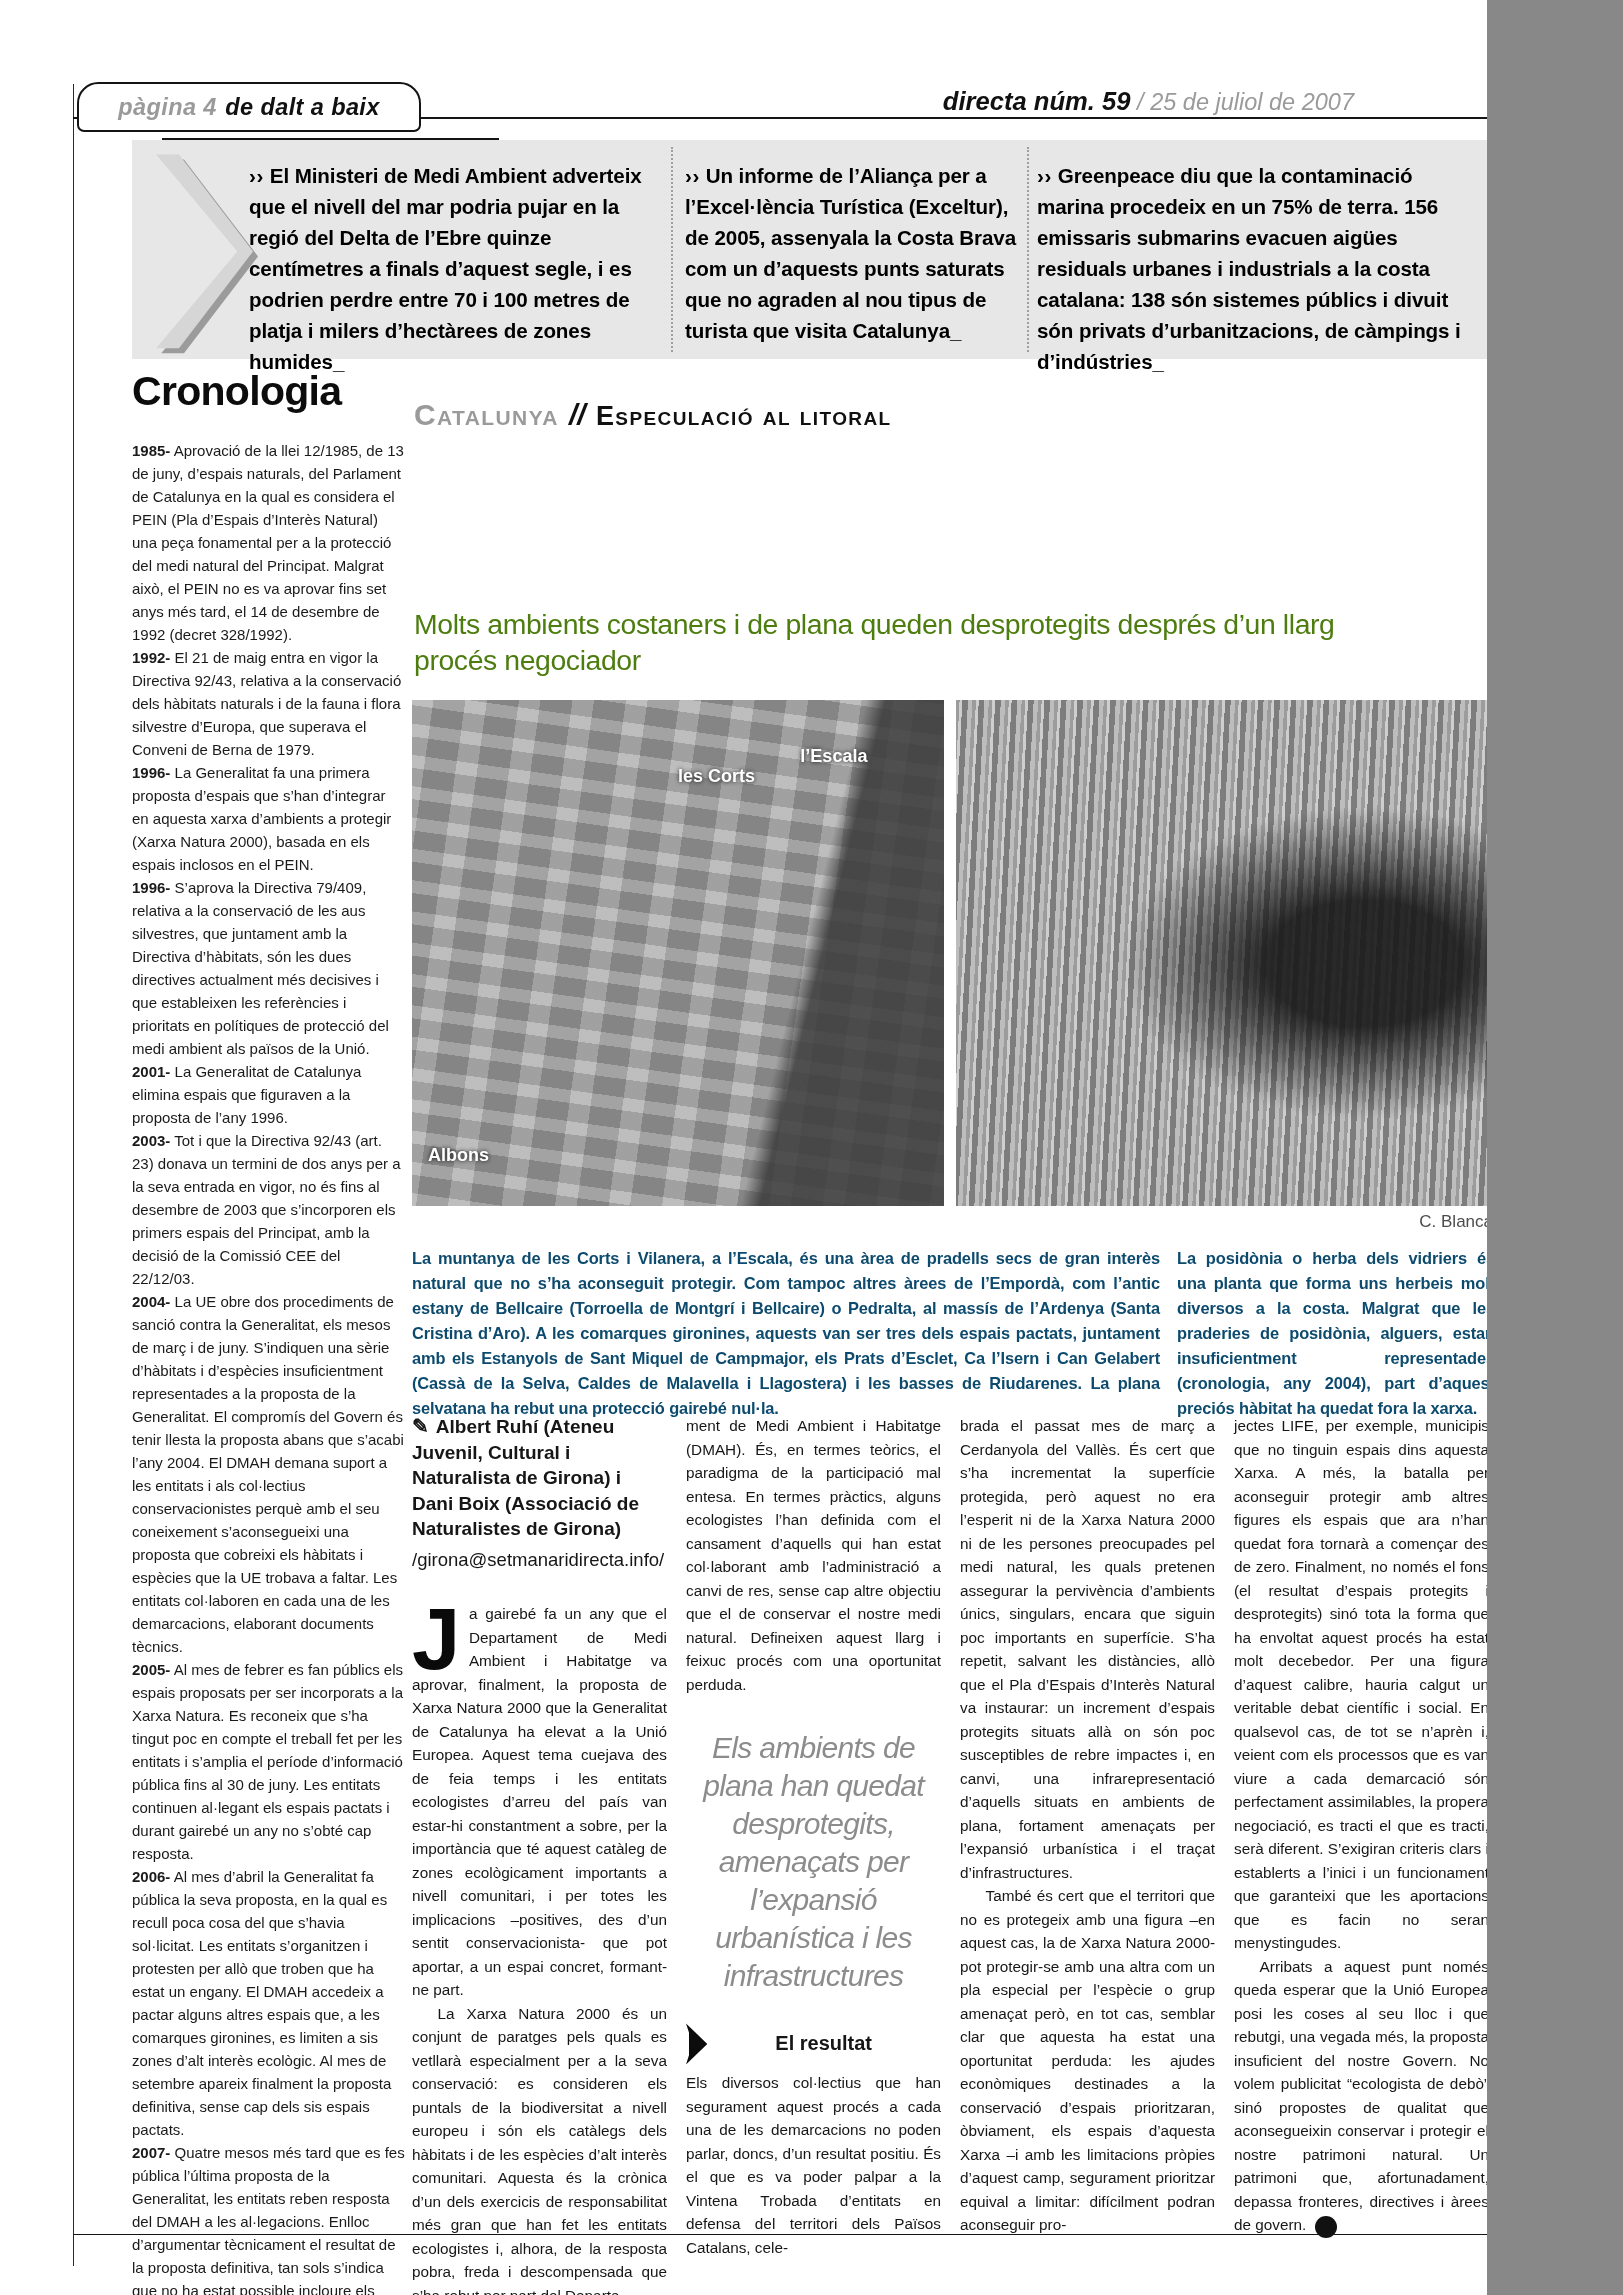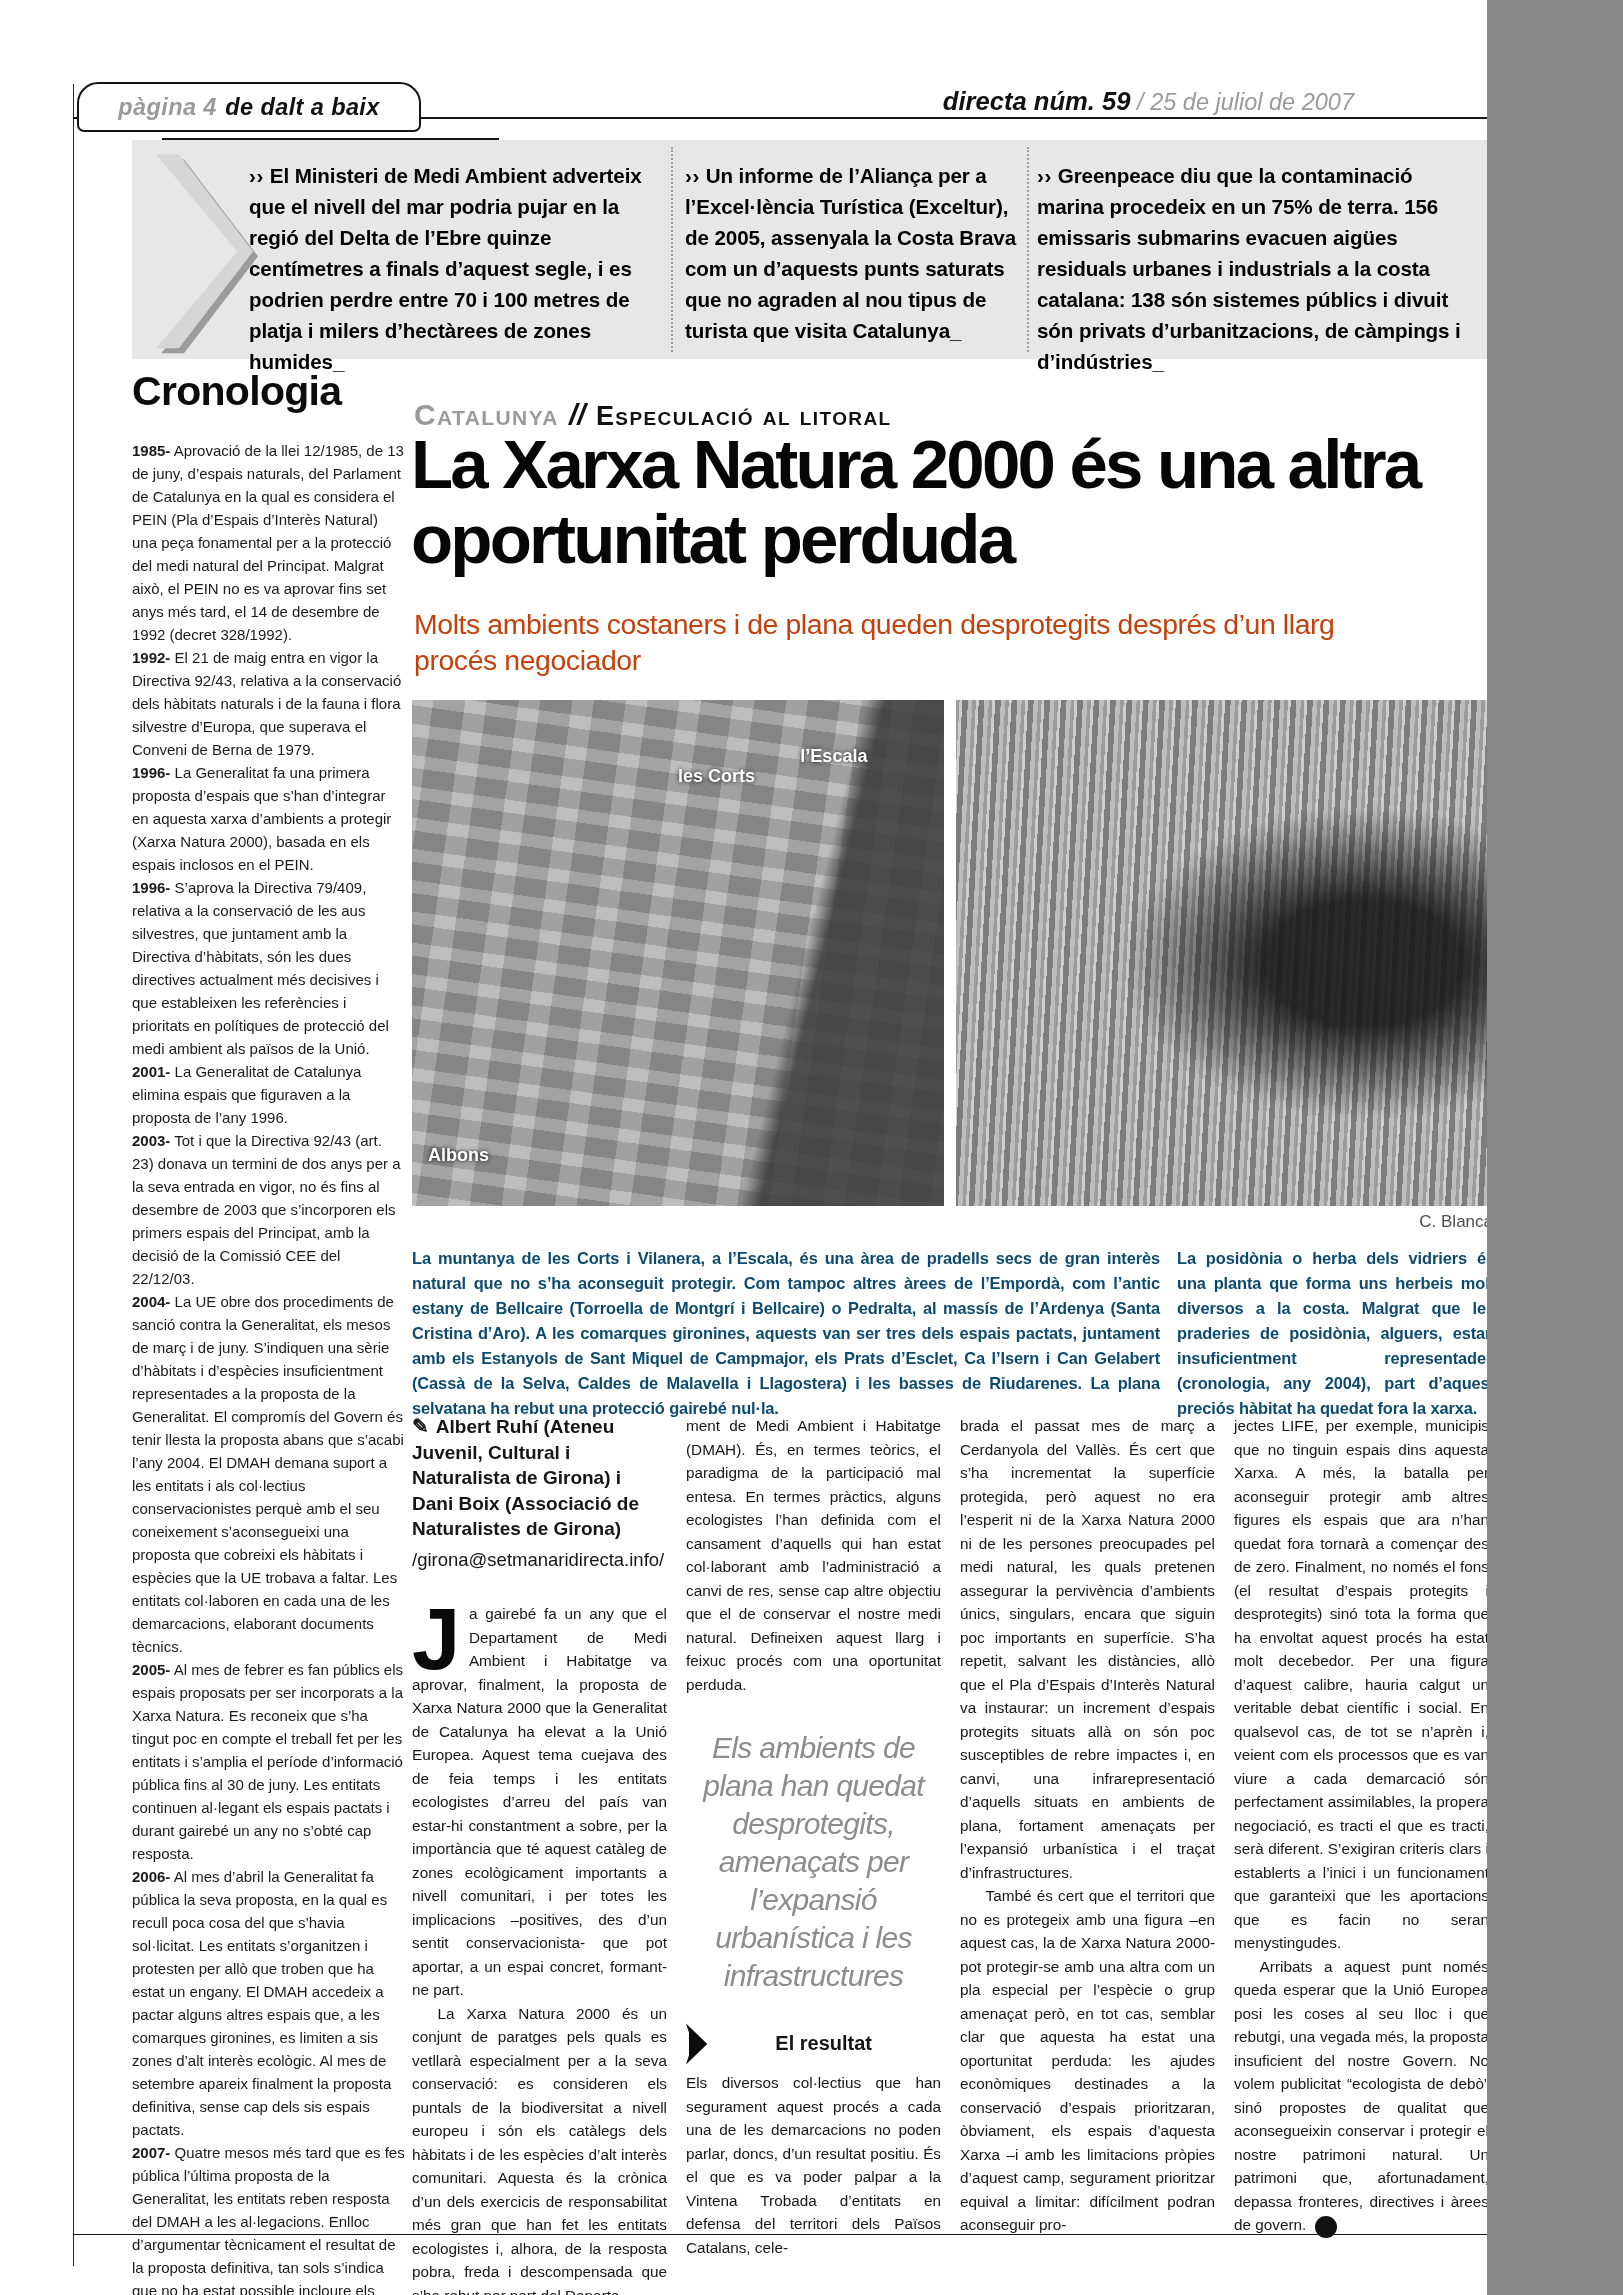--- a/index.html
+++ b/index.html
@@ -52,21 +52,21 @@
   .kicker{position:absolute;left:414px;top:398px;width:1081px;font-variant:small-caps;font-weight:bold;}
   .kicker .region{color:#9a9a9a;font-size:30px;letter-spacing:1.4px;}
   .kicker .slashes{color:#111;font-size:30px;font-style:italic;margin:0 7.1px;}
   .kicker .topic{color:#111;font-size:27px;letter-spacing:1.4px;}
   .headline{
     position:absolute;left:411px;top:427px;width:1088px;
     font-size:69px;line-height:75px;font-weight:bold;letter-spacing:-2.8px;color:#060606;
   }
   .subhead{
     position:absolute;left:414px;top:606px;width:1010px;
-    font-size:28.4px;line-height:36px;color:#c2410c;letter-spacing:-0.4px;
+    font-size:28.4px;line-height:36px;color:#4d7c0f;letter-spacing:-0.4px;
   }
 
   
   .photo{position:absolute;top:700px;height:506px;overflow:hidden;}
   .photo-left{
     left:412px;width:532px;
     background:
       linear-gradient(104deg, rgba(0,0,0,0) 0 69%, rgba(60,60,60,.85) 72% 100%),
       repeating-linear-gradient(8deg, rgba(255,255,255,.14) 0 12.8px, rgba(0,0,0,.10) 12.8px 31px),
       repeating-linear-gradient(98deg, rgba(255,255,255,.12) 0 21.3px, rgba(0,0,0,.12) 21.3px 53px),
@@ -158,21 +158,20 @@
     <p><b>2005-</b><span> Al mes de febrer es fan públics els espais proposats per ser incorporats a la Xarxa Natura. Es reconeix que s’ha tingut poc en compte el treball fet per les entitats i s’amplia el període d’informació pública fins al 30 de juny. Les entitats continuen al·legant els espais pactats i durant gairebé un any no s’obté cap resposta.</span></p>
     <p><b>2006-</b><span> Al mes d’abril la Generalitat fa pública la seva proposta, en la qual es recull poca cosa del que s’havia sol·licitat. Les entitats s’organitzen i protesten per allò que troben que ha estat un engany. El DMAH accedeix a pactar alguns altres espais que, a les comarques gironines, es limiten a sis zones d’alt interès ecològic. Al mes de setembre apareix finalment la proposta definitiva, sense cap dels sis espais pactats.</span></p>
     <p><b>2007-</b><span> Quatre mesos més tard que es fes pública l’última proposta de la Generalitat, les entitats reben resposta del DMAH a les al·legacions. Enlloc d’argumentar tècnicament el resultat de la proposta definitiva, tan sols s’indica que no ha estat possible incloure els espais que es proposaven.</span></p>
   </div>
 
   <div class="kicker">
     <span class="region">Catalunya</span>
     <span class="slashes">//</span>
     <span class="topic">Especulació al litoral</span>
   </div>
-  <h1 class="headline" style="margin:0;">La Xarxa Natura 2000 és una altra oportunitat perduda</h1>
   <div class="subhead">Molts ambients costaners i de plana queden desprotegits després d’un llarg procés negociador</div>
 
   <div class="photo photo-left">
     <span class="map-label lbl-escala">l’Escala</span>
     <span class="map-label lbl-corts">les Corts</span>
     <span class="map-label lbl-albons">Albons</span>
   </div>
   <div class="photo photo-right"></div>
   <div class="credit">C. Blanca</div>
 

